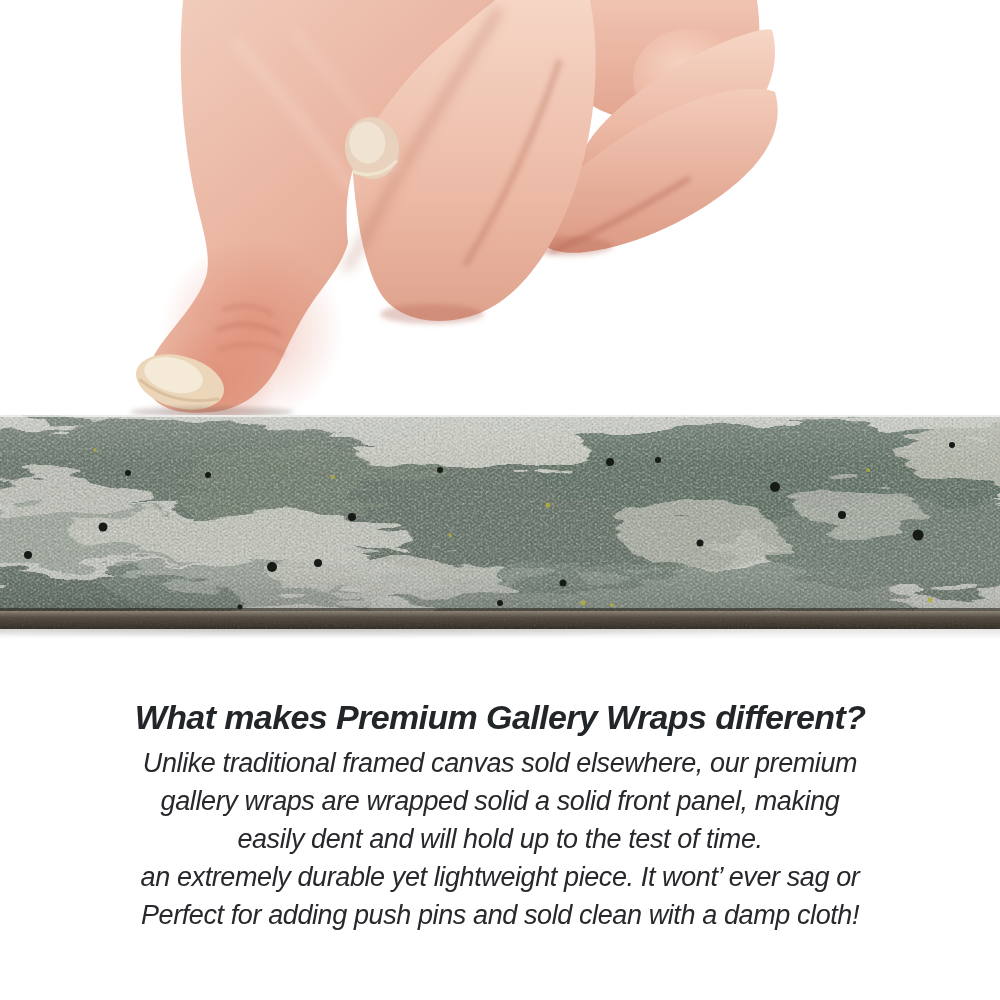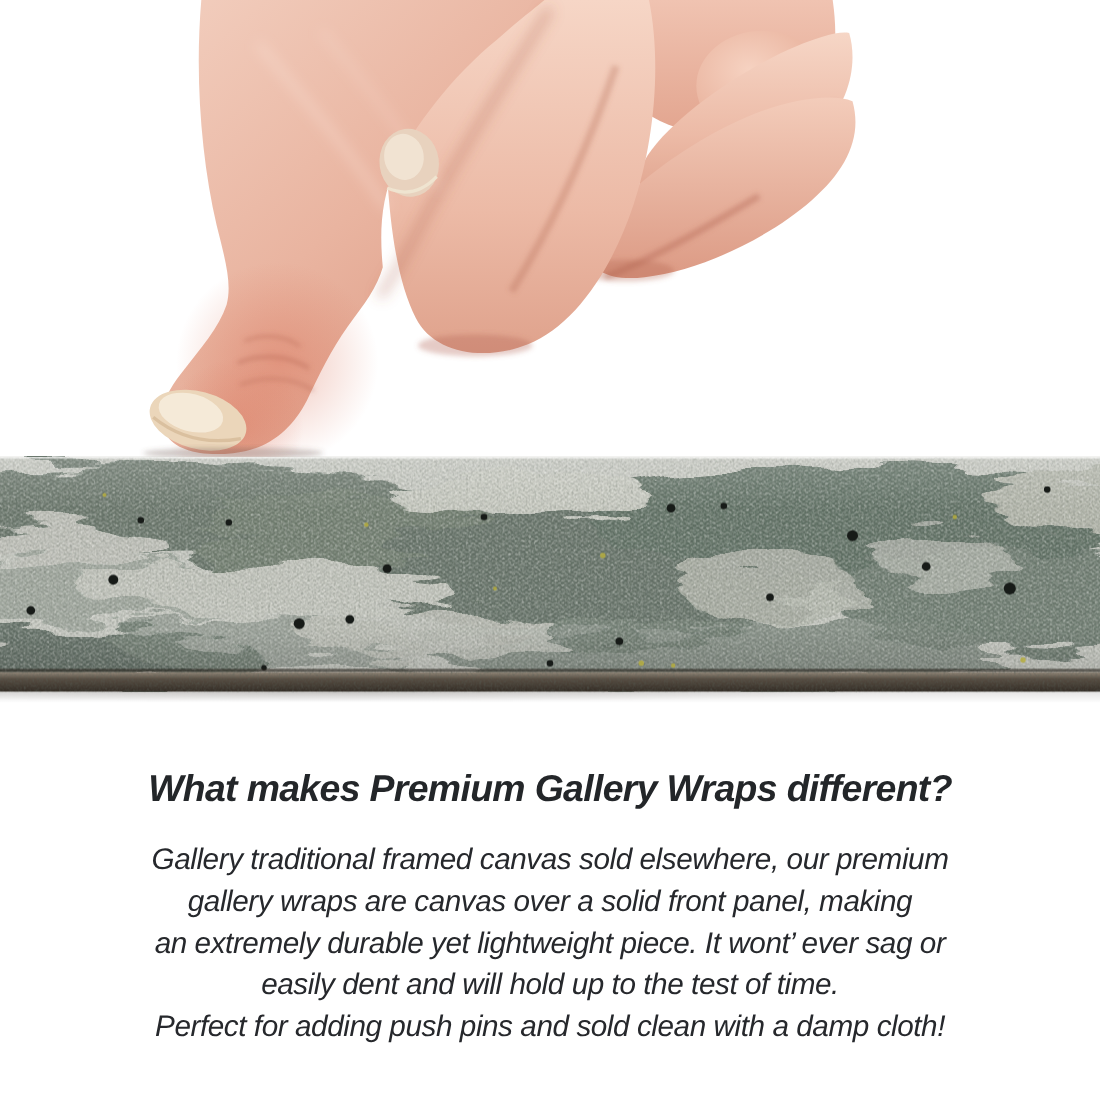--- a/index.html
+++ b/index.html
@@ -21,21 +21,21 @@
     position:absolute;top:629px;left:0;width:1000px;height:12px;
     background:
       radial-gradient(ellipse 70% 100% at 30% 0%, rgba(90,85,80,0.22), rgba(90,85,80,0) 75%),
       linear-gradient(to bottom, rgba(110,105,100,0.18), rgba(110,105,100,0) 85%);
   }
   .copy{
     position:absolute;top:698px;left:0;width:1000px;
     text-align:center;color:#26282b;
   }
   .headline{
-    margin:0 0 25px 0;
+    margin:0 0 7px 0;
     font-style:italic;font-weight:600;font-size:34px;line-height:1.15;
     letter-spacing:-0.6px;color:#232629;
   }
   .body-line{
     margin:0;
     font-style:italic;font-weight:500;font-size:27px;line-height:38px;
     letter-spacing:-0.4px;color:#26282c;
   }
 </style>
 </head>
@@ -253,20 +253,20 @@
       <rect x="0" y="193" width="1000" height="3" fill="rgba(40,35,28,0.6)"></rect>
       <rect x="0" y="196" width="1000" height="18" fill="url(#edgeG)"></rect>
       <rect x="0" y="196" width="1000" height="18" filter="url(#grainDark)" opacity="0.5"></rect>
     </svg>
   </div>
 
   <div class="strip-shadow"></div>
 
   <div class="copy">
     <h1 class="headline">What makes Premium Gallery Wraps different?</h1>
-    <p class="body-line">Gallery traditional framed canvas sold elsewhere, our premium</p>
-    <p class="body-line">gallery wraps are canvas over a solid front panel, making</p>
+    <p class="body-line">Unlike traditional framed canvas sold elsewhere, our premium</p>
+    <p class="body-line">gallery wraps are wrapped solid a solid front panel, making</p>
+    <p class="body-line">easily dent and will hold up to the test of time.</p>
     <p class="body-line">an extremely durable yet lightweight piece. It wont’ ever sag or</p>
-    <p class="body-line">easily dent and will hold up to the test of time.</p>
     <p class="body-line">Perfect for adding push pins and sold clean with a damp cloth!</p>
   </div>
 
 </div>
 
 </body></html>

